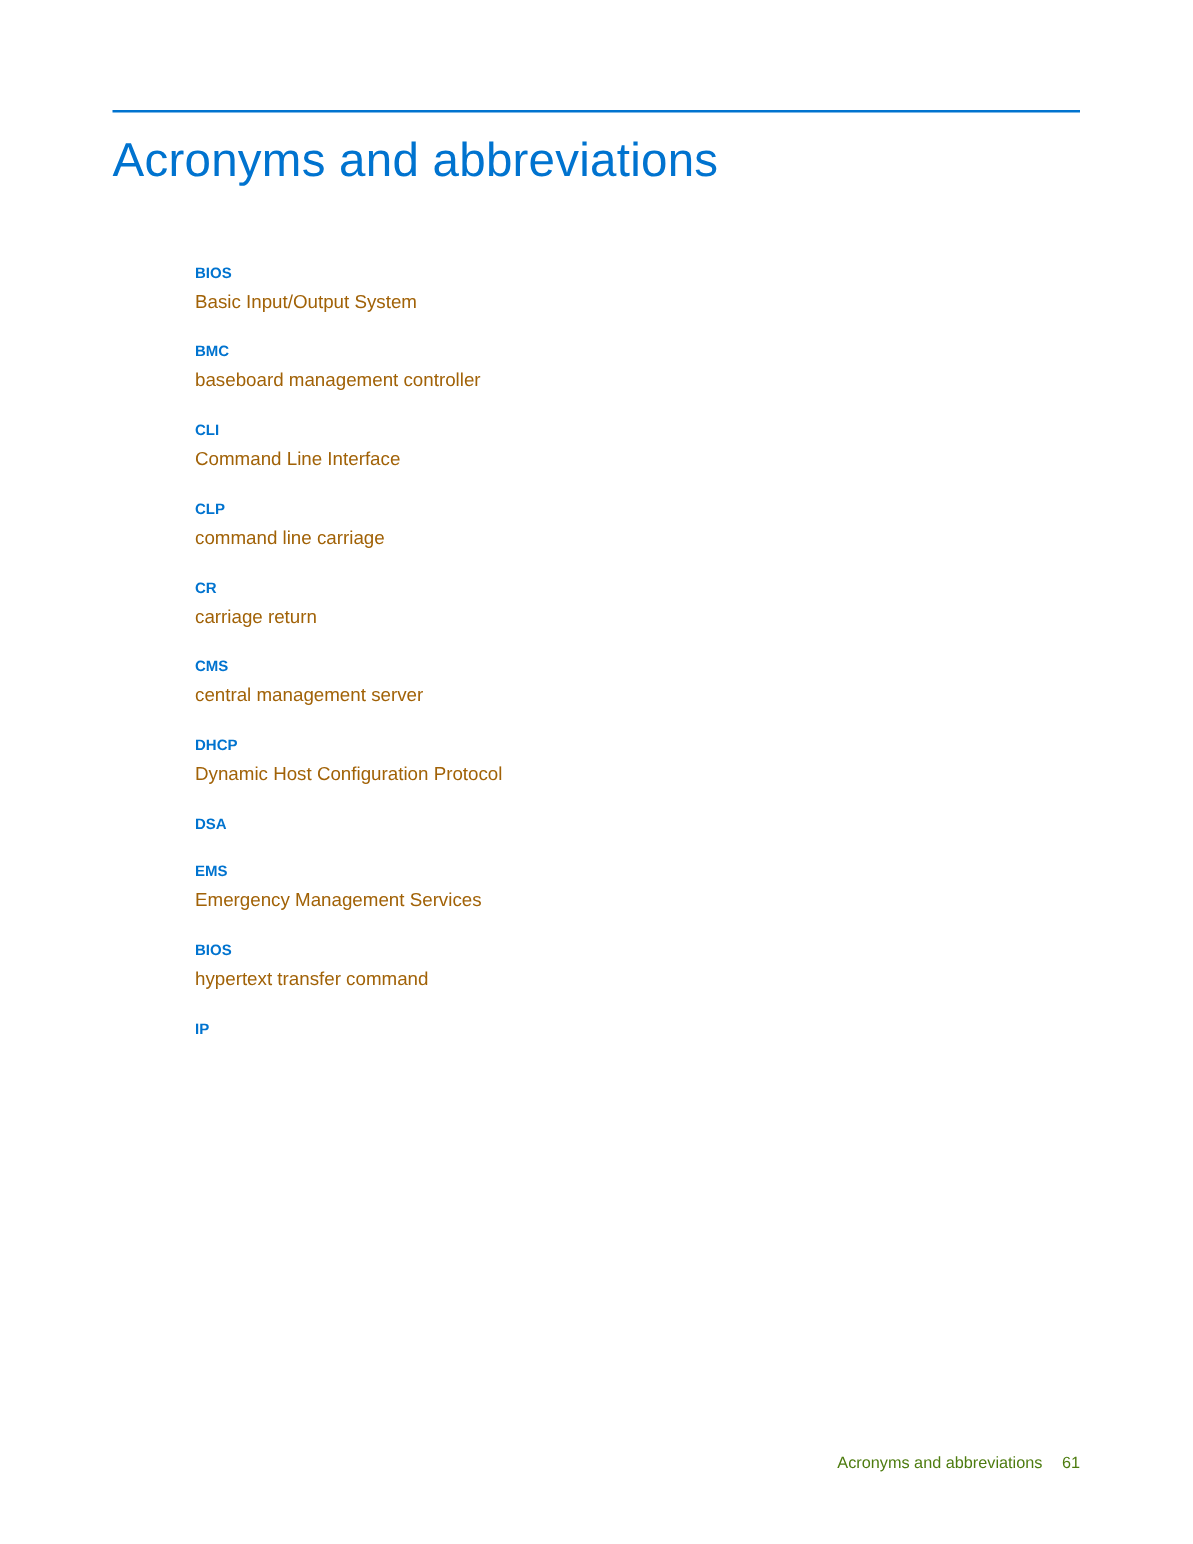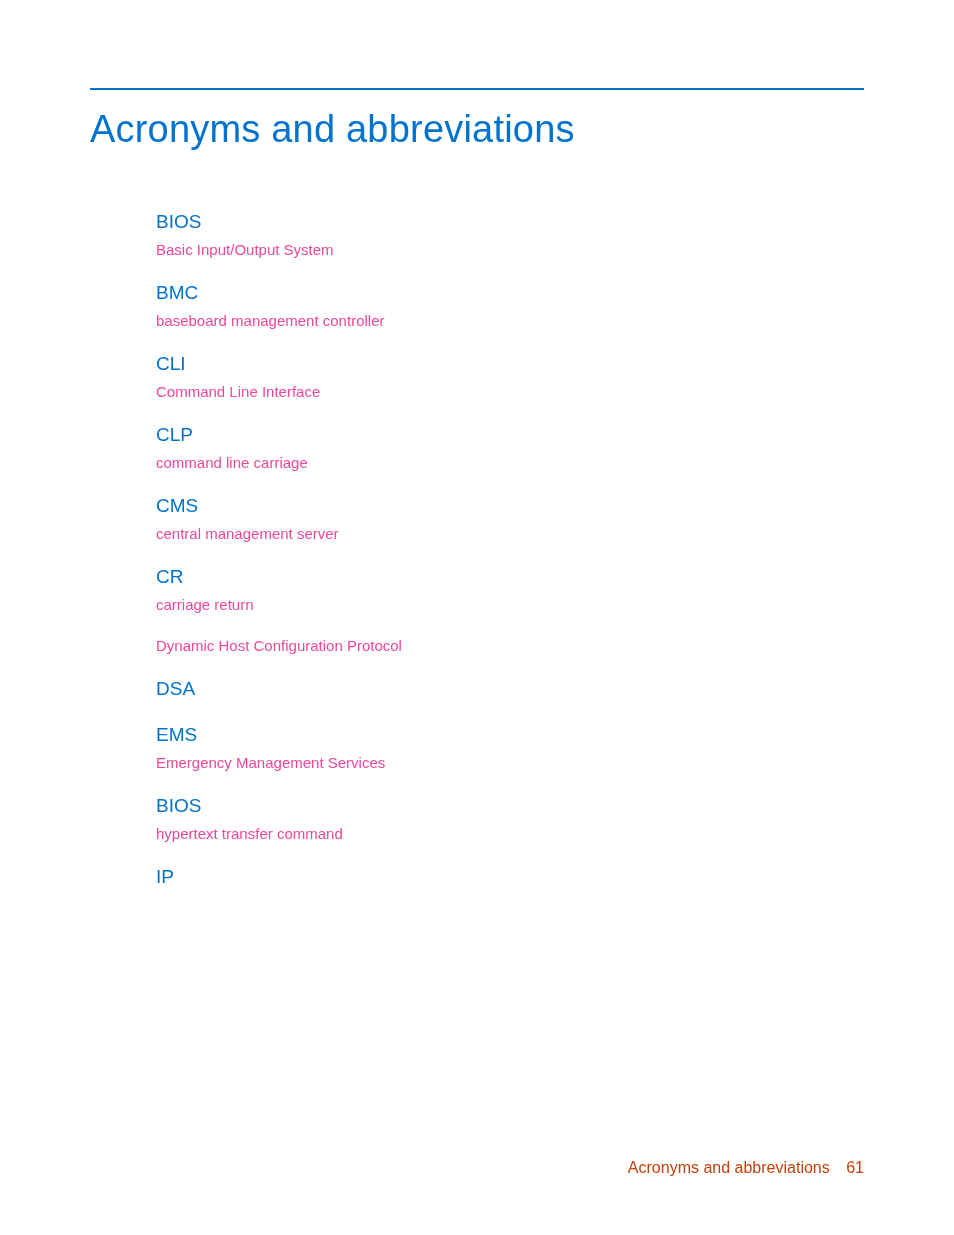--- a/index.html
+++ b/index.html
@@ -25,36 +25,36 @@
     margin-bottom: 60px;
     letter-spacing: 0.2px;
   }
   .entries {
     padding-left: 66px;
   }
   .entry {
     margin-bottom: 24px;
   }
   .term {
-    font-size: 19px;
+    font-size: 12px;
     color: #0073cf;
-    font-weight: 400;
+    font-weight: 700;
     margin-bottom: 8px;
   }
   .definition {
     font-size: 15px;
-    color: #ec4899;
+    color: #a16207;
     font-weight: 400;
   }
   .footer {
     position: absolute;
     bottom: 58px;
     right: 90px;
-    font-size: 16px;
-    color: #c2410c;
+    font-size: 13px;
+    color: #4d7c0f;
   }
   .footer .section-name { margin-right: 12px; }
 </style>
 </head>
 <body>
 
 <div class="page">
   <div class="rule"></div>
   <h1 class="page-title">Acronyms and abbreviations</h1>
 
@@ -69,30 +69,31 @@
     </div>
     <div class="entry">
       <div class="term">CLI</div>
       <div class="definition">Command Line Interface</div>
     </div>
     <div class="entry">
       <div class="term">CLP</div>
       <div class="definition">command line carriage</div>
     </div>
     <div class="entry">
+      <div class="term">CR</div>
+      <div class="definition">carriage return</div>
+    </div>
+    <div class="entry">
       <div class="term">CMS</div>
       <div class="definition">central management server</div>
     </div>
     <div class="entry">
-      <div class="term">CR</div>
-      <div class="definition">carriage return</div>
     </div>
     <div class="entry">
-    </div>
-    <div class="entry">
+      <div class="term">DHCP</div>
       <div class="definition">Dynamic Host Configuration Protocol</div>
     </div>
     <div class="entry">
       <div class="term">DSA</div>
     </div>
     <div class="entry">
       <div class="term">EMS</div>
       <div class="definition">Emergency Management Services</div>
     </div>
     <div class="entry">

